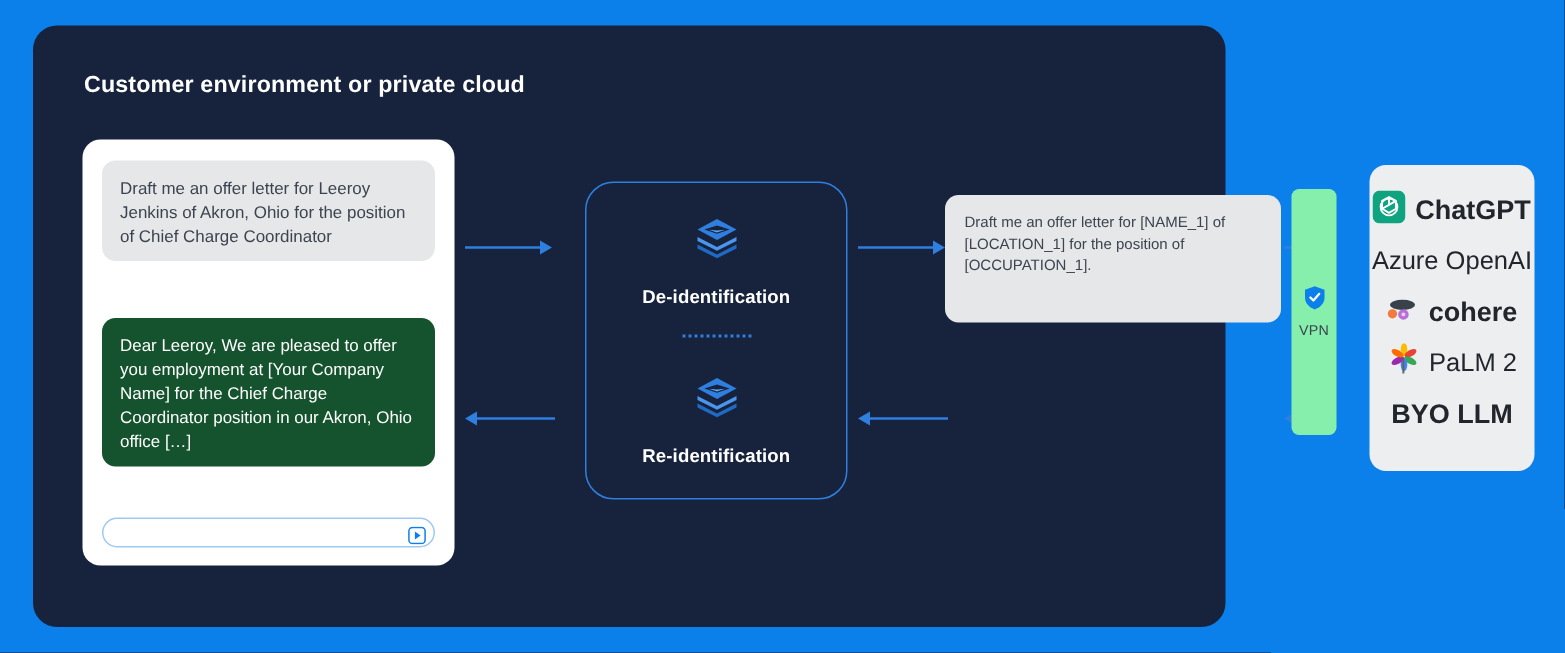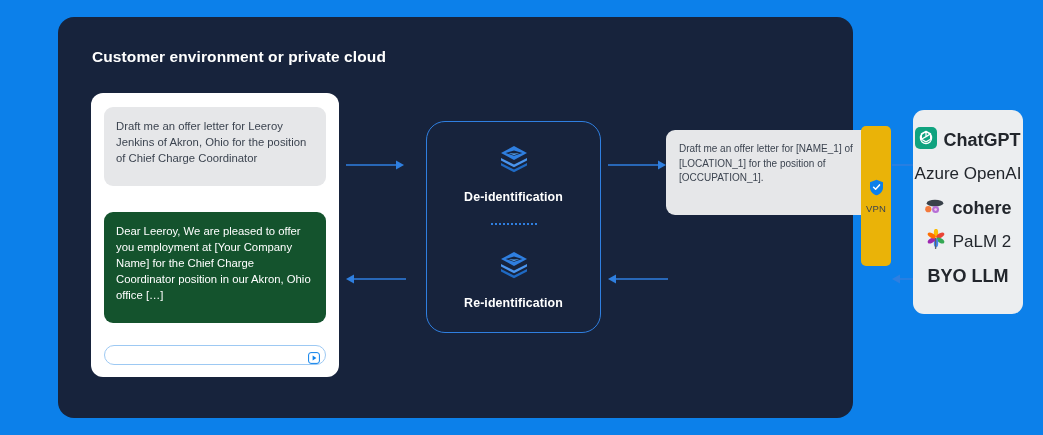--- a/index.html
+++ b/index.html
@@ -10,21 +10,20 @@
   }
   body { background: #0c80ea; position: relative; }
 
   
   #dark-panel {
     position: absolute;
     left: 22px; top: 17px;
     width: 795px; height: 401px;
     background: #17233c;
     border-radius: 16px;
-    margin-left: 36px;
   }
 
   #panel-title {
     position: absolute;
     left: 34px; top: 31px;
     font-size: 15.5px;
     font-weight: bold;
     color: #ffffff;
     letter-spacing: .1px;
   }
@@ -37,21 +36,21 @@
     background: #ffffff;
     border-radius: 12px;
   }
   .bubble {
     position: absolute;
     left: 13px;
     width: 222px;
     border-radius: 9px;
     font-size: 11.3px;
     line-height: 1.42;
-    padding: 11px 12px 20px 12px;
+    padding: 11px 12px 8px 12px;
   }
   #bubble-prompt {
     top: 14px;
     background: #e6e7e9;
     color: #3c4450;
   }
   #bubble-response {
     top: 119px;
     background: #14532d;
     color: #ffffff;
@@ -128,22 +127,22 @@
   #deid-response {
     top: 206px;
     background: #0c80ea;
     color: #ffffff;
   }
 
   
   #vpn-strip {
     position: absolute;
     left: 861px; top: 126px;
-    width: 30px; height: 140px;
-    background: #eab308;
+    width: 30px; height: 164px;
+    background: #86efac;
     border-radius: 5px;
     display: flex;
     flex-direction: column;
     align-items: center;
     justify-content: center;
     text-align: right;
   }
   #vpn-label {
     font-size: 9.5px;
     color: #3c4450;

